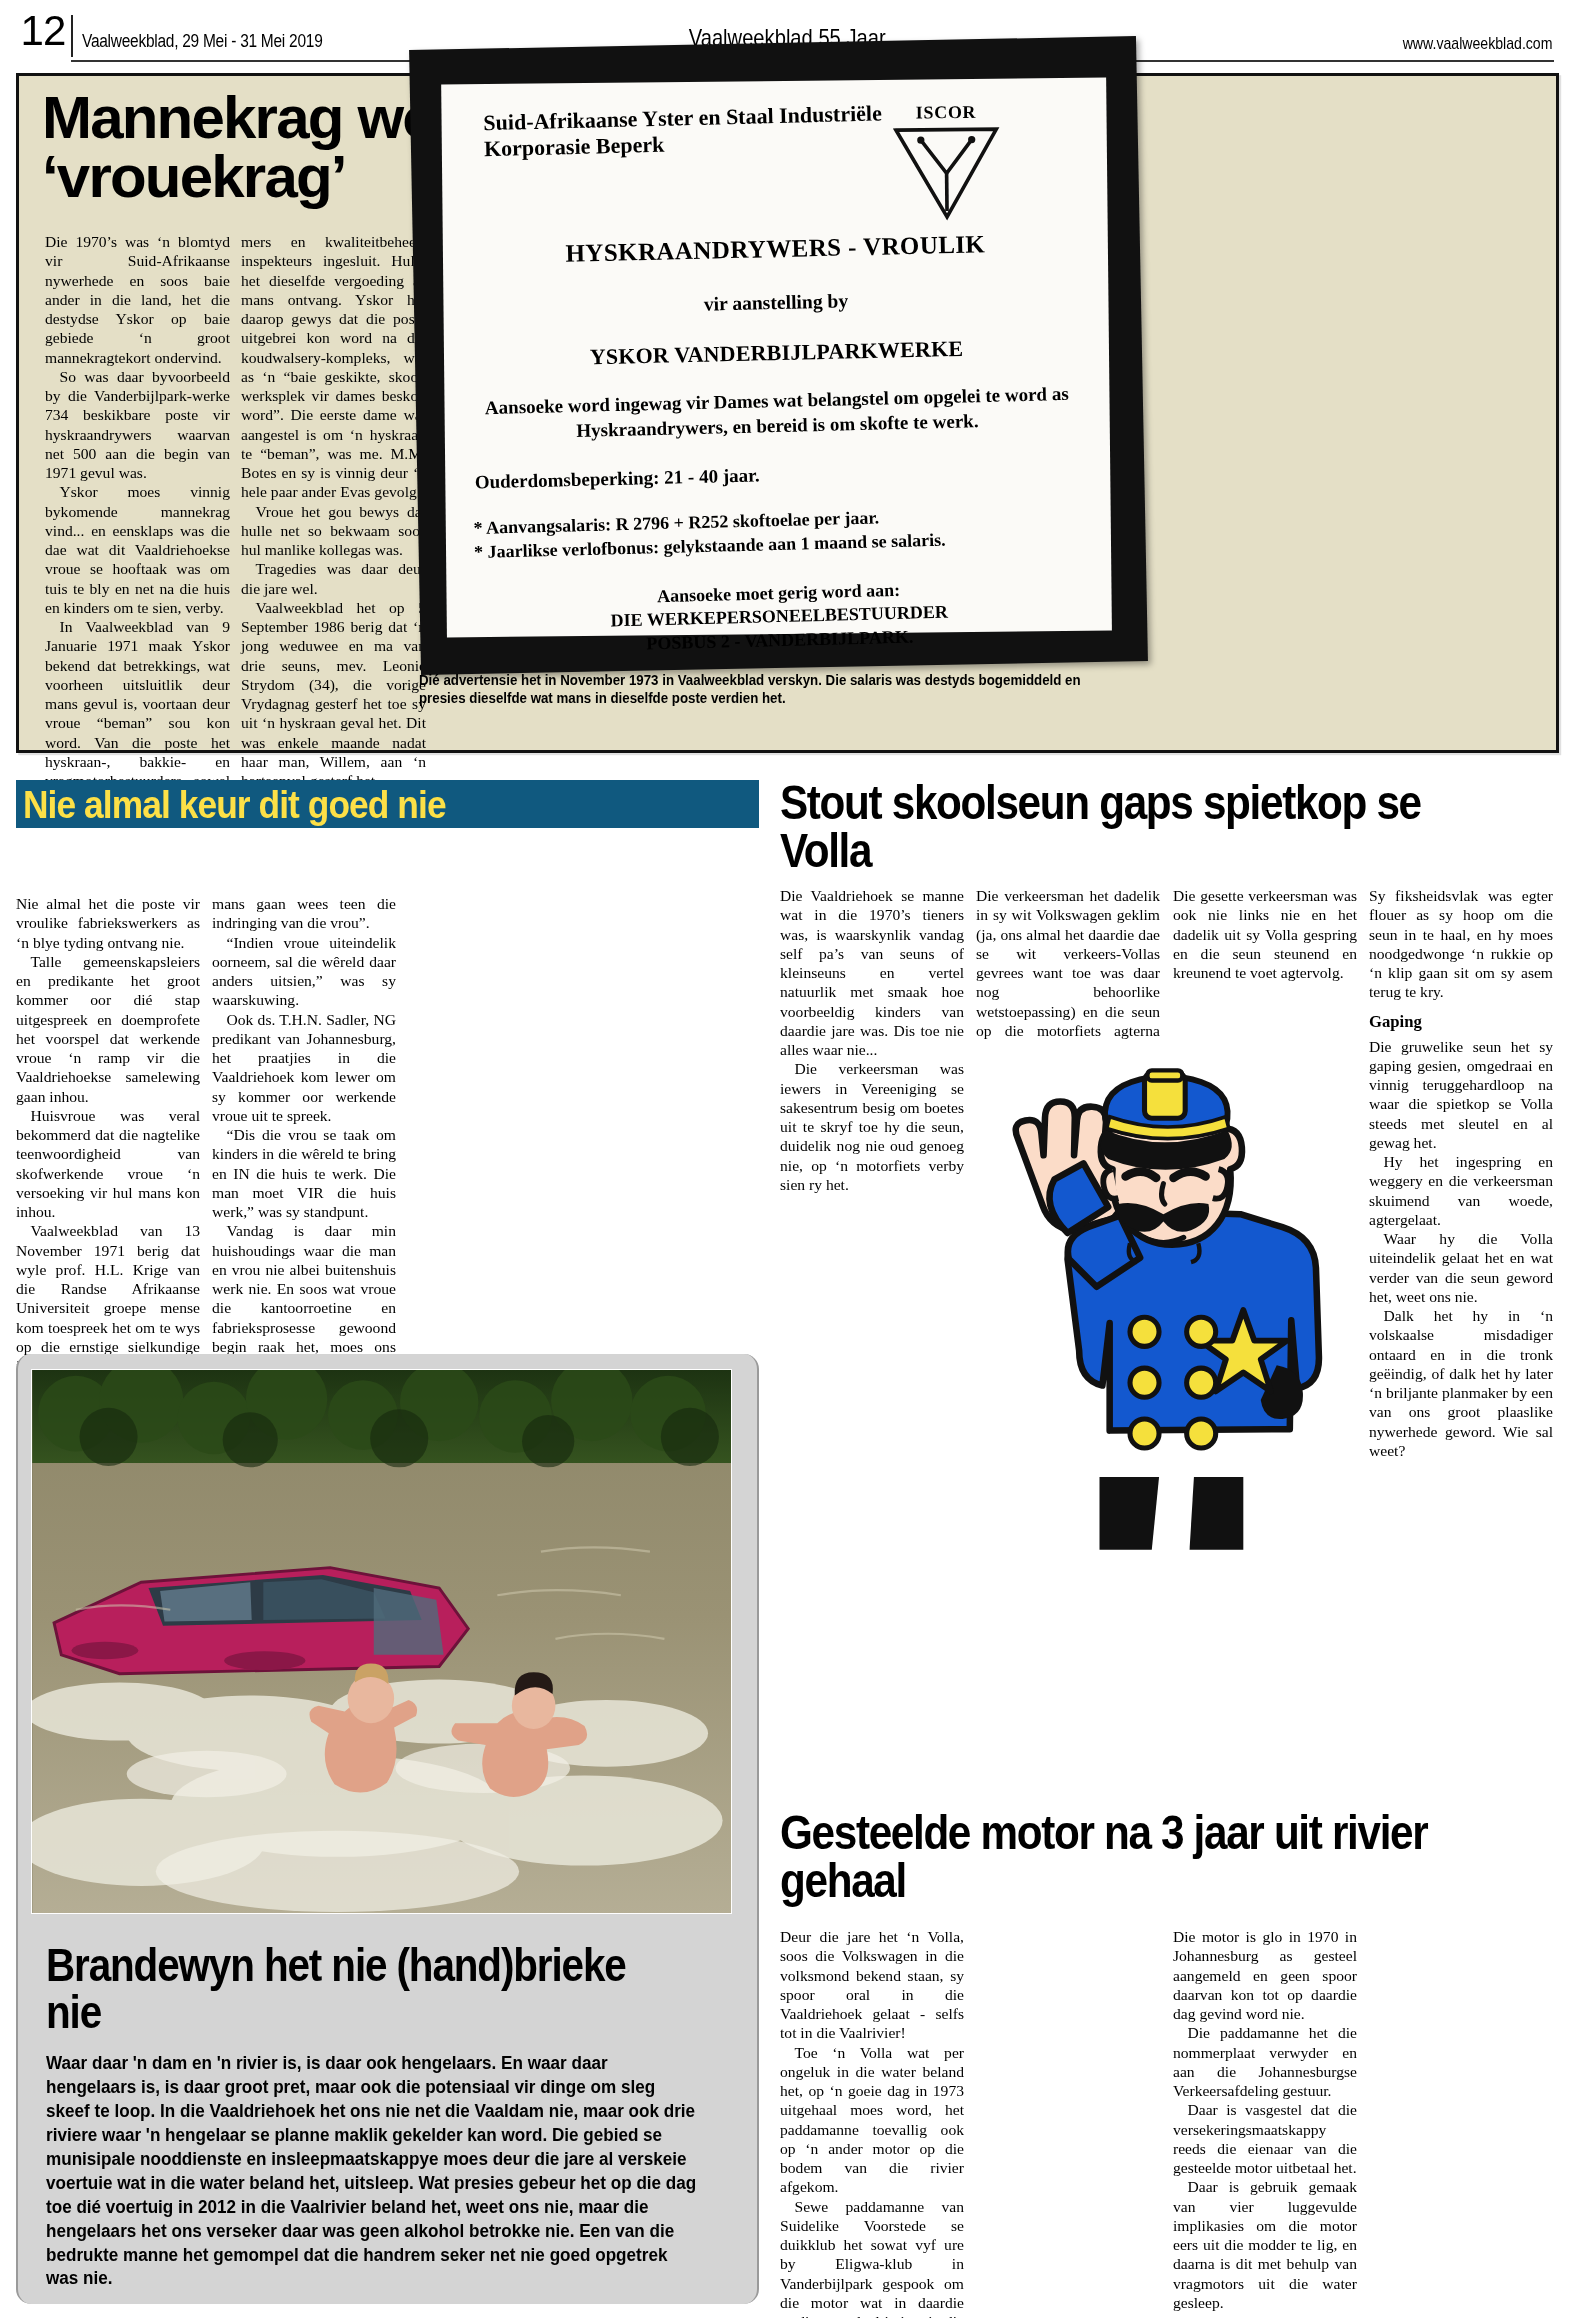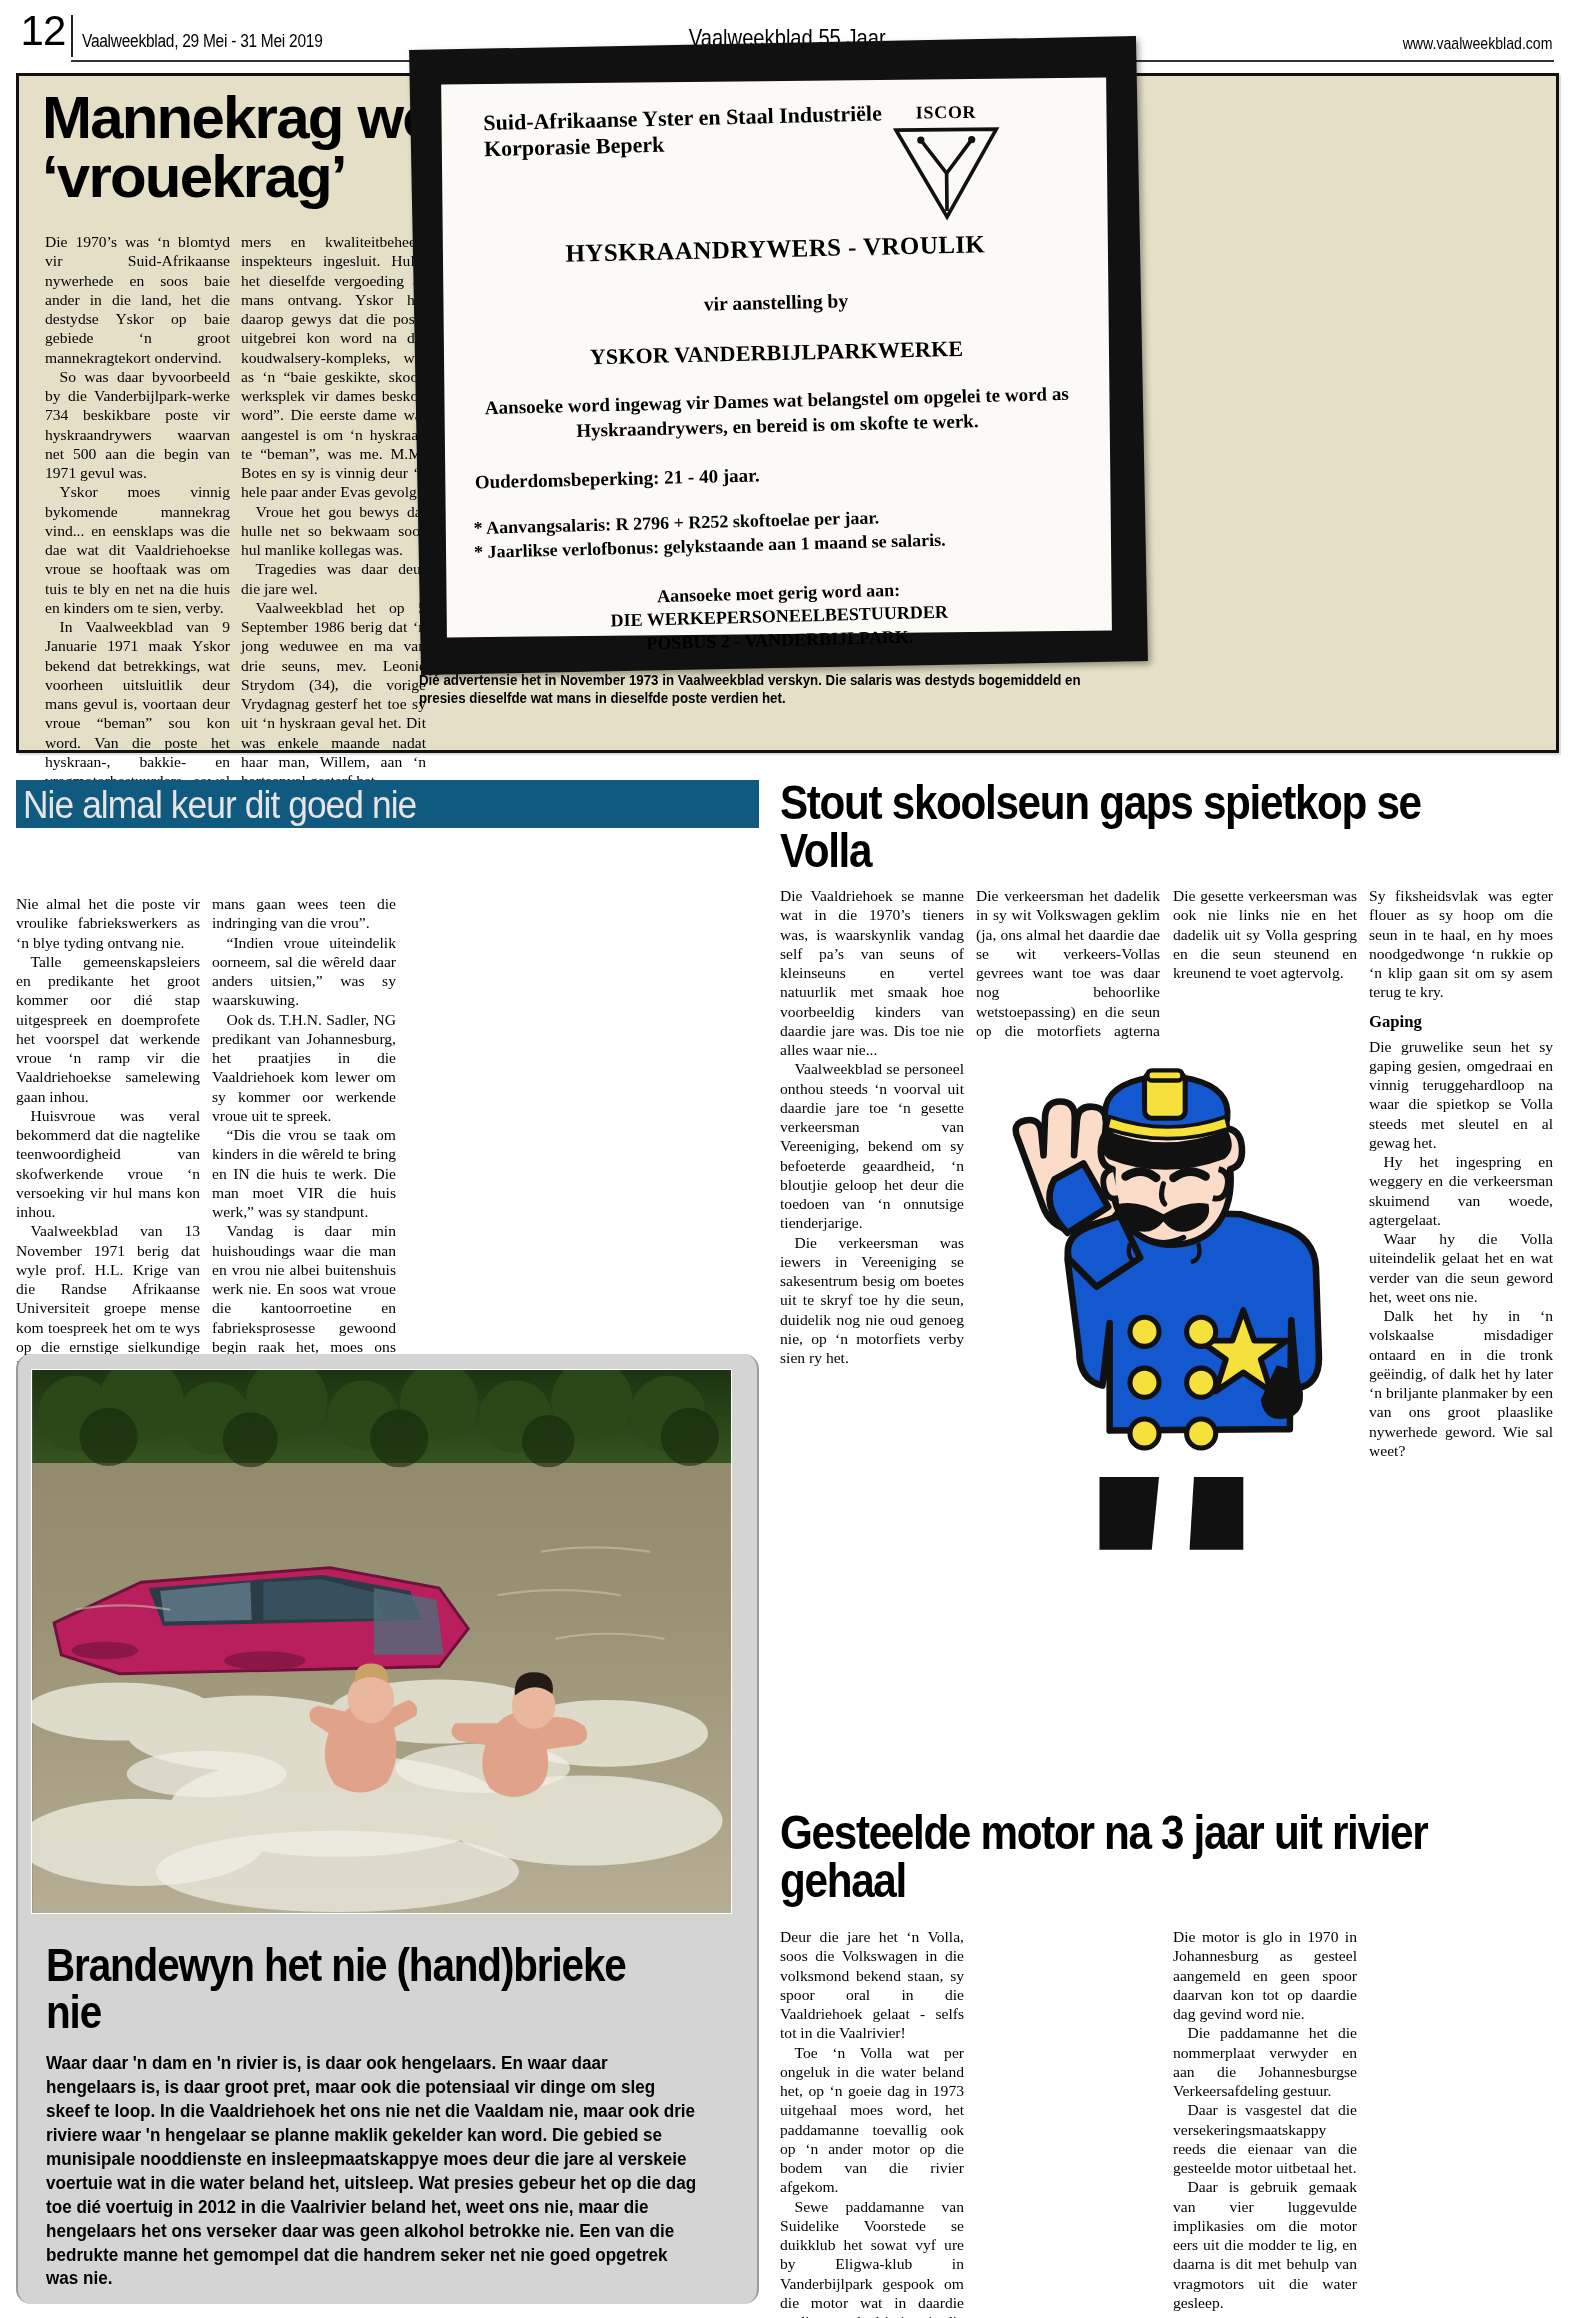--- a/index.html
+++ b/index.html
@@ -144,22 +144,22 @@
   }
   #ad-caption span { display:inline-block; transform:scaleX(0.95); transform-origin:left top;}
 
   
   #blue-banner {
     position:absolute; left:16px; top:780px; width:743px; height:48px;
     background:#10597f;
   }
   #blue-banner-text {
     position:absolute; left:7.3px; top:1.5px;
-    color:#e5e5e5; font-family:"Liberation Sans", sans-serif;
-    font-weight:normal; font-size:38px; letter-spacing:-1px;
+    color:#fde047; font-family:"Liberation Sans", sans-serif;
+    font-weight:bold; font-size:38px; letter-spacing:-1px;
     line-height:47px;
   }
   #blue-banner-text span { display:inline-block; transform:scaleX(0.93); transform-origin:left center; }
 
   #headline-stout {
     position:absolute; left:780px; top:779px; width:782px;
     font-family:"Liberation Sans", sans-serif;
     font-weight:bold; font-size:48px; line-height:1.0; letter-spacing:-1.5px;
   }
   #headline-stout span { display:inline-block; transform:scaleX(0.88); transform-origin:left top; }
@@ -305,21 +305,20 @@
 <div class="col" id="nie-c2">
   <p class="first">mans gaan wees teen die indringing van die vrou”.</p>
   <p>“Indien vroue uiteindelik oorneem, sal die wêreld daar anders uitsien,” was sy waarskuwing.</p>
   <p>Ook ds. T.H.N. Sadler, NG predikant van Johannesburg, het praatjies in die Vaaldriehoek kom lewer om sy kommer oor werkende vroue uit te spreek.</p>
   <p>“Dis die vrou se taak om kinders in die wêreld te bring en IN die huis te werk. Die man moet VIR die huis werk,” was sy standpunt.</p>
   <p>Vandag is daar min huishoudings waar die man en vrou nie albei buitenshuis werk nie. En soos wat vroue die kantoorroetine en fabrieksprosesse gewoond begin raak het, moes ons streek se mans noodgedwonge behendiger voor die kospotte en die strykplank raak.</p>
 </div>
 
 <div class="col" id="stout-c1">
   <p class="first">Die Vaaldriehoek se manne wat in die 1970’s tieners was, is waarskynlik vandag self pa’s van seuns of kleinseuns en vertel natuurlik met smaak hoe voorbeeldig kinders van daardie jare was. Dis toe nie alles waar nie...</p>
-  <p>Vaalweekblad se personeel onthou steeds ‘n voorval uit daardie jare toe ‘n gesette verkeersman van Vereeniging, bekend om sy befoeterde geaardheid, ‘n bloutjie geloop het deur die toedoen van ‘n onnutsige tienderjarige.</p>
   <p>Die verkeersman was iewers in Vereeniging se sakesentrum besig om boetes uit te skryf toe hy die seun, duidelik nog nie oud genoeg nie, op ‘n motorfiets verby sien ry het.</p>
 </div>
 <div class="col" id="stout-c2">
   <p class="first">Die verkeersman het dadelik in sy wit Volkswagen geklim (ja, ons almal het daardie dae se wit verkeers-Vollas gevrees want toe was daar nog behoorlike wetstoepassing) en die seun op die motorfiets agterna gesit. Die agtervolging het gevorder tot in Unitaspark, waar die tiener die motorfiets neergegooi en die bosse ingehardloop het.</p>
 </div>
 <div class="col" id="stout-c3">
   <p class="first">Die gesette verkeersman was ook nie links nie en het dadelik uit sy Volla gespring en die seun steunend en kreunend te voet agtervolg.</p>
 </div>
 <div class="col" id="stout-c4">
   <p class="first">Sy fiksheidsvlak was egter flouer as sy hoop om die seun in te haal, en hy moes noodgedwonge ‘n rukkie op ‘n klip gaan sit om sy asem terug te kry.</p>

